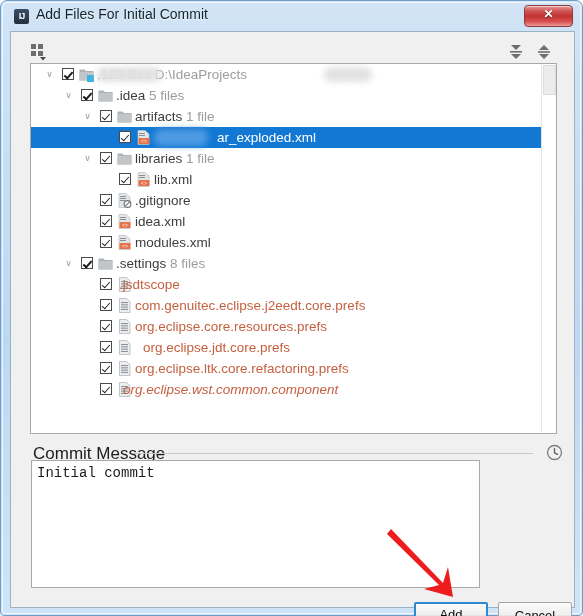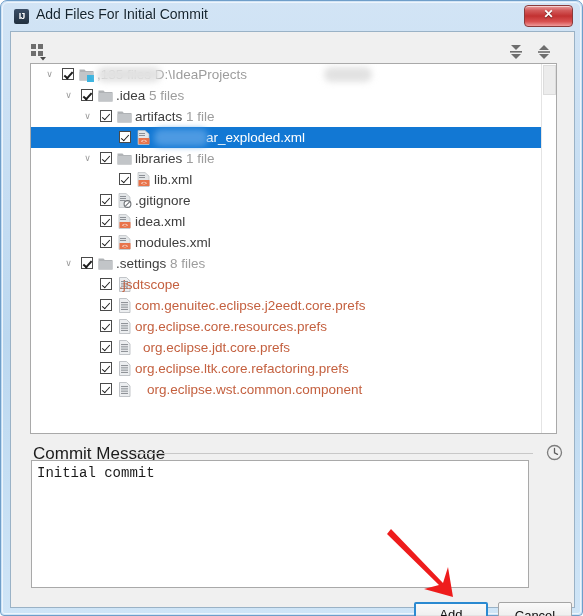--- a/index.html
+++ b/index.html
@@ -127,21 +127,21 @@
   #cm-label{
     position:absolute;left:22px;top:412px;font-size:17px;color:#1c1c1c;
   }
   #cm-label u{text-decoration:underline;}
   #cm-rule{
     position:absolute;left:122px;top:421px;width:400px;height:1px;
     background:#c8c8c8;
   }
   #clock-icon{position:absolute;left:535px;top:412px;width:17px;height:17px;cursor:pointer;}
   #cm-box{
-    position:absolute;left:20px;top:428px;width:498px;height:128px;
+    position:absolute;left:20px;top:428px;width:449px;height:128px;
     background:#ffffff;border:1px solid #a9a9a9;box-sizing:border-box;
   }
   #cm-text{
     position:absolute;left:5px;top:3px;right:4px;
     font-family:"Liberation Mono",monospace;
     font-size:14px;color:#1a1a1a;line-height:18px;
     white-space:pre-wrap;
     outline:none;
   }
   
@@ -236,21 +236,21 @@
           </div>
           <div class="row sel">
             <div class="cb thin" style="left: 88px;"></div>
             <div class="ico" style="left: 105px;"><svg width="15" height="15" viewBox="0 0 15 15">
                 <path d="M2 0.5 h7 l4 3.6 v10.4 h-11 z" fill="#e3e6e8" stroke="#b9bdc0" stroke-width="0.7"></path>
                 <rect x="3" y="3" width="6" height="1" fill="#8c9096"></rect>
                 <rect x="3" y="5" width="6" height="1" fill="#8c9096"></rect>
                 <rect x="2.5" y="8" width="11" height="6" rx="0.6" fill="#e8734a"></rect>
                 <text x="8" y="12.8" font-size="5" fill="#ffffff" text-anchor="middle" font-family="Liberation Sans, sans-serif">&lt;&gt;</text>
               </svg></div>
-            <div class="lbl" style="left: 175px;"><span class="fname" style="color: rgb(255, 255, 255);">ar_exploded.xml</span></div>
+            <div class="lbl" style="left: 186px;"><span class="fname" style="color: rgb(255, 255, 255);">ar_exploded.xml</span></div>
             <div class="blur onsel" style="left: 123px; top: 2px; width: 54px; height: 17px;"></div>
           </div>
           <div class="row">
             <div class="twisty" style="left: 50px;">∨</div>
             <div class="cb thin" style="left: 69px;"></div>
             <div class="ico" style="left: 86px;"><svg width="15" height="15" viewBox="0 0 15 15">
                 <path d="M0.5 2.5 h5 l1.3 1.6 h7.7 v9.4 h-14 z" fill="#b0b3b6"></path>
                 <path d="M0.5 5 h14 v8.5 h-14 z" fill="#c2c5c8"></path>
               </svg></div>
             <div class="lbl" style="left: 104px;"><span class="fname">libraries</span><span class="count">  1 file</span></div>
@@ -366,21 +366,21 @@
           </div>
           <div class="row">
             <div class="cb thin" style="left: 69px;"></div>
             <div class="ico" style="left: 86px;"><svg width="15" height="15" viewBox="0 0 15 15">
                 <path d="M2.5 0.5 h7 l3.5 3.4 v10.6 h-10.5 z" fill="#eceef0" stroke="#b4b8bb" stroke-width="0.8"></path>
                 <rect x="4" y="4" width="7" height="1.1" fill="#8f9398"></rect>
                 <rect x="4" y="6.3" width="7" height="1.1" fill="#8f9398"></rect>
                 <rect x="4" y="8.6" width="7" height="1.1" fill="#8f9398"></rect>
                 <rect x="4" y="10.9" width="7" height="1.1" fill="#8f9398"></rect>
               </svg></div>
-            <div class="lbl" style="left: 116px;"><span class="prefs-name">org.eclipse.wst.common.component</span></div>
+            <div class="lbl" style="left: 92px; font-style: italic;"><span class="prefs-name">org.eclipse.wst.common.component</span></div>
           </div>
         </div>
       <div id="tree-vscroll">
         <div id="tree-vthumb"></div>
       </div>
     </div>
 
     <div id="cm-label"><u>C</u><span>ommit Message</span></div>
     <div id="cm-rule"></div>
     <div id="clock-icon">

